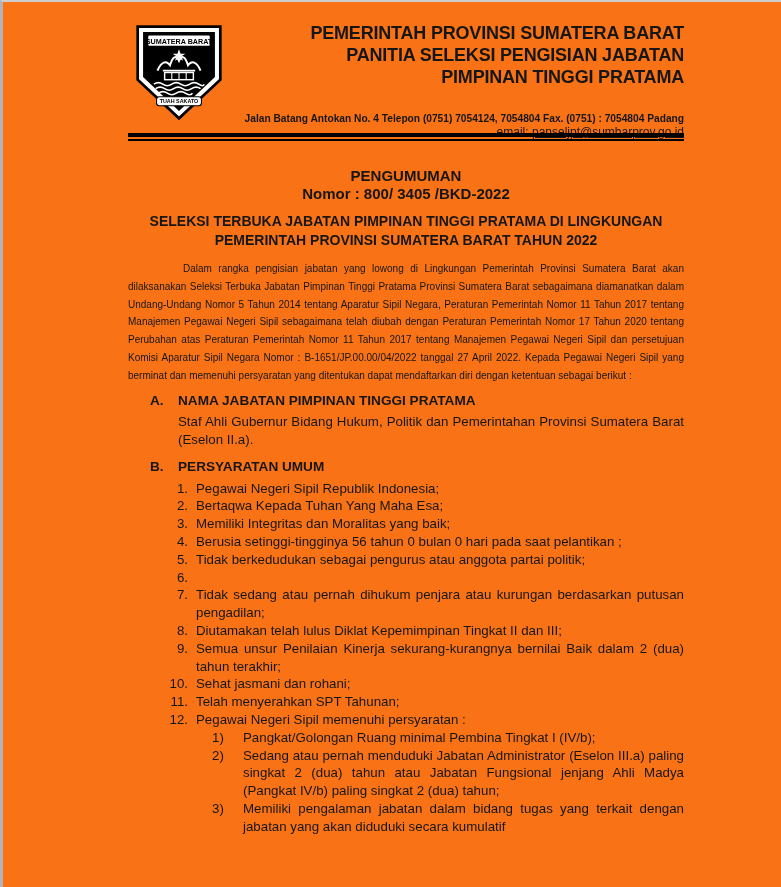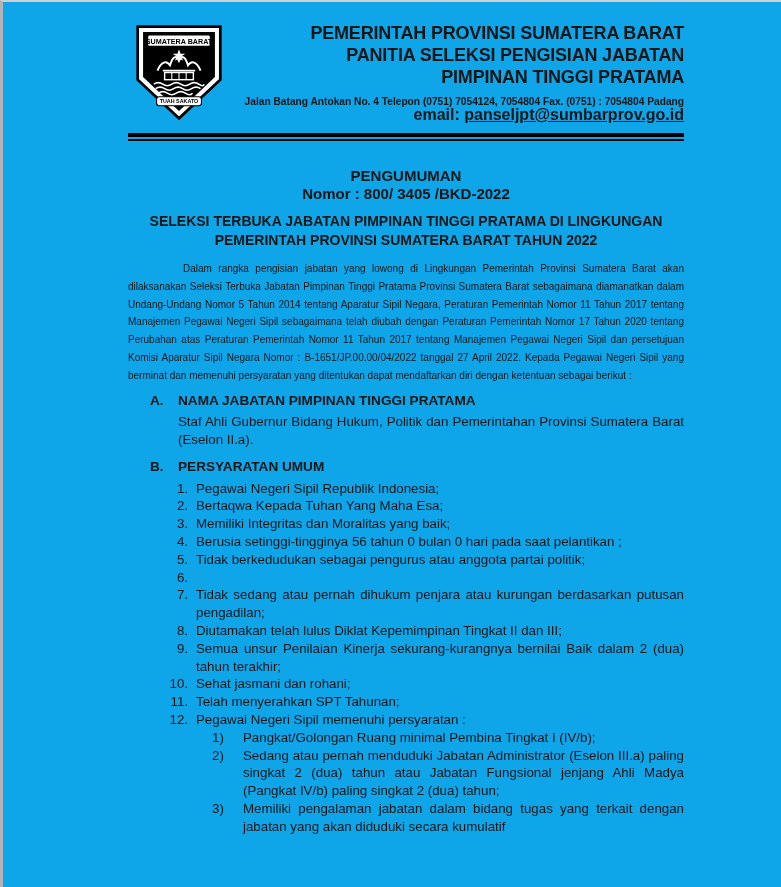--- a/index.html
+++ b/index.html
@@ -1,31 +1,31 @@
 <!DOCTYPE html>
 <html><head>
 <meta charset="utf-8">
 <style>
   html,body{margin:0;padding:0;background:#ffffff;}
   body{
     width:781px;height:887px;overflow:hidden;position:relative;
     font-family:"Liberation Sans",sans-serif;color:#161616;
   }
   .page{
-    position:absolute;inset:0;background:#0ea5e9;box-sizing:border-box;
+    position:absolute;inset:0;background:#f97316;box-sizing:border-box;
     border-left:3px solid #b4b4b8;border-top:2px solid #cfcfd2;
   }
 
   
   .letterhead{position:absolute;top:20px;left:125px;width:556px;}
   .logo{position:absolute;left:6px;top:2px;width:90px;height:97px;}
   .head-text{margin-left:112px;text-align:right;}
   .org-line{font-size:18px;font-weight:bold;line-height:22px;letter-spacing:-0.2px;white-space:nowrap;}
-  .addr{font-size:10.2px;font-weight:bold;margin-top:7px;line-height:13px;white-space:nowrap;}
-  .email-line{font-size:16px;font-weight:bold;line-height:14px;}
+  .addr{font-size:10.2px;font-weight:bold;margin-top:24px;line-height:13px;white-space:nowrap;}
+  .email-line{font-size:12px;font-weight:normal;line-height:14px;}
   .email-link{color:#161616;text-decoration:underline;cursor:pointer;}
 
   .rule{position:absolute;top:131px;left:125px;width:556px;}
   .rule-thick{height:4px;background:#000;}
   .rule-thin{height:2px;background:#000;margin-top:2px;}
 
   
   .main{position:absolute;top:165px;left:125px;width:556px;}
   .t-head{font-size:15px;font-weight:bold;line-height:18px;text-align:center;}
   .t-sub{font-size:14px;font-weight:bold;line-height:18.5px;text-align:center;margin-top:9px;}

